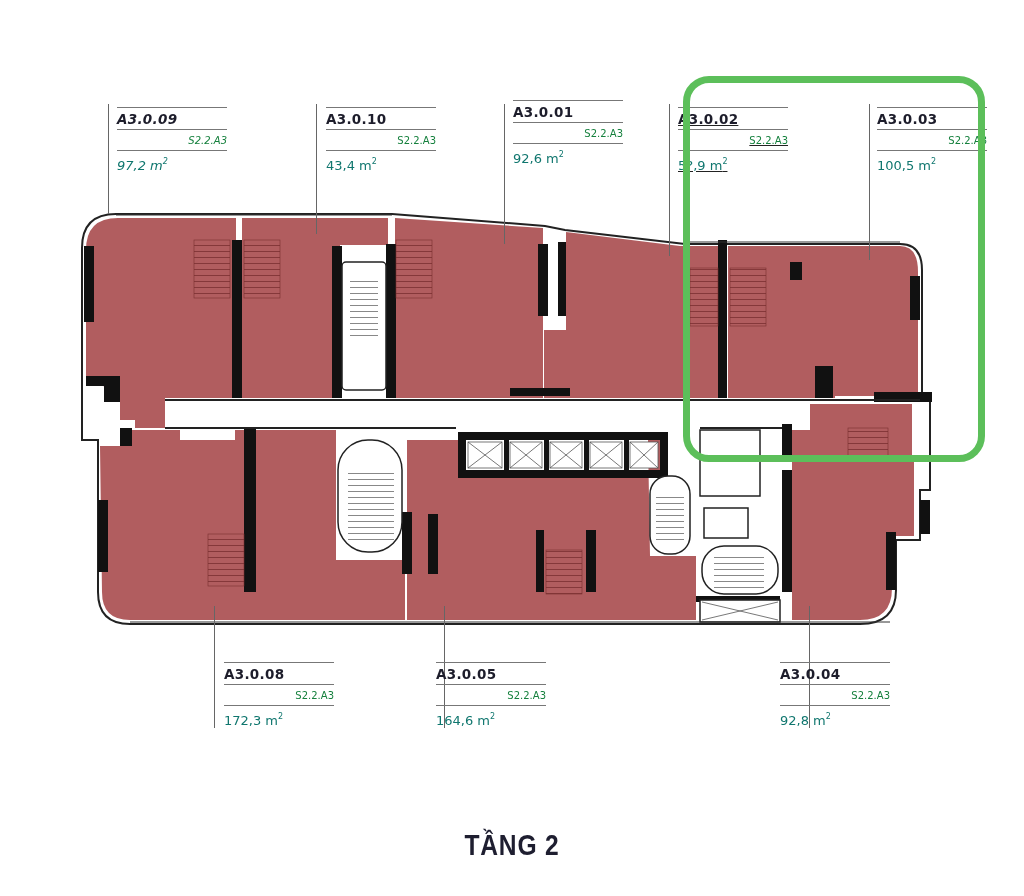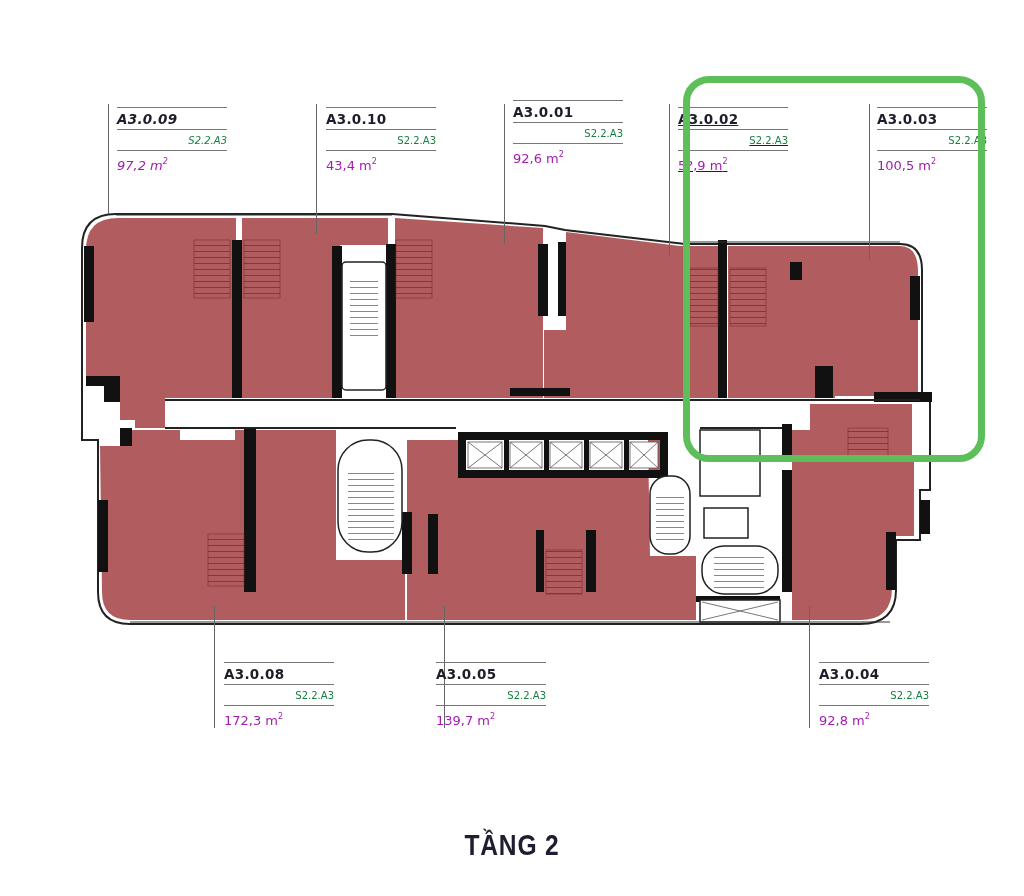--- a/index.html
+++ b/index.html
@@ -1,21 +1,21 @@
 <!DOCTYPE html>
 <html><head>
 <meta charset="utf-8">
 <style>
   html,body{margin:0;padding:0;background:#ffffff;}
   body{width:1024px;height:896px;position:relative;overflow:hidden;font-family:"DejaVu Sans","Liberation Sans",sans-serif;}
   #plan{position:absolute;left:0;top:0;width:1024px;height:896px;}
   .label{position:absolute;width:110px;font-size:13px;color:#222;}
   .label .code{font-weight:bold;color:#1d1d2b;font-size:13.5px;letter-spacing:0.3px;border-top:1px solid #777;border-bottom:1px solid #777;padding:3px 0 1px 0;height:17px;line-height:17px;}
   .label .type{color:#15803d;border-bottom:1px solid #777;padding:2px 0 0 0;height:18px;line-height:18px;font-size:10px;text-align:right;}
-  .label .area{color:#a21caf;padding:2px 0 0 0;height:18px;line-height:18px;font-size:13px;}
+  .label .area{color:#0f766e;padding:2px 0 0 0;height:18px;line-height:18px;font-size:13px;}
   .label .area sup{font-size:8px;vertical-align:6px;}
   .leader{position:absolute;width:1px;background:#666;}
   .title{position:absolute;left:0;width:1024px;top:828px;text-align:center;font-family:"Liberation Sans","DejaVu Sans",sans-serif;font-weight:bold;font-size:30px;color:#1e1e30;transform:scaleX(0.82);letter-spacing:1px;}
   .highlight{position:absolute;left:683px;top:76px;width:302px;height:386px;border:7px solid #5cbf5a;border-radius:26px;box-sizing:border-box;}
 </style>
 </head>
 <body>
 
 <svg id="plan" viewBox="0 0 1024 896" xmlns="http://www.w3.org/2000/svg">
   <defs>
@@ -187,23 +187,23 @@
   <div class="area"><span>100,5 m</span><sup>2</sup></div>
 </div>
 <div class="label" style="left:224px;top:662px;">
   <div class="code">A3.0.08</div>
   <div class="type">S2.2.A3</div>
   <div class="area"><span>172,3 m</span><sup>2</sup></div>
 </div>
 <div class="label" style="left:436px;top:662px;">
   <div class="code">A3.0.05</div>
   <div class="type">S2.2.A3</div>
-  <div class="area"><span>139,7 m</span><sup>2</sup></div>
-</div>
-<div class="label" style="left:819px;top:662px;">
+  <div class="area"><span>164,6 m</span><sup>2</sup></div>
+</div>
+<div class="label" style="left:780px;top:662px;">
   <div class="code">A3.0.04</div>
   <div class="type">S2.2.A3</div>
   <div class="area"><span>92,8 m</span><sup>2</sup></div>
 </div>
 
 <div class="highlight"></div>
 
 <div class="title">TẦNG 2</div>
 
 </body></html>

